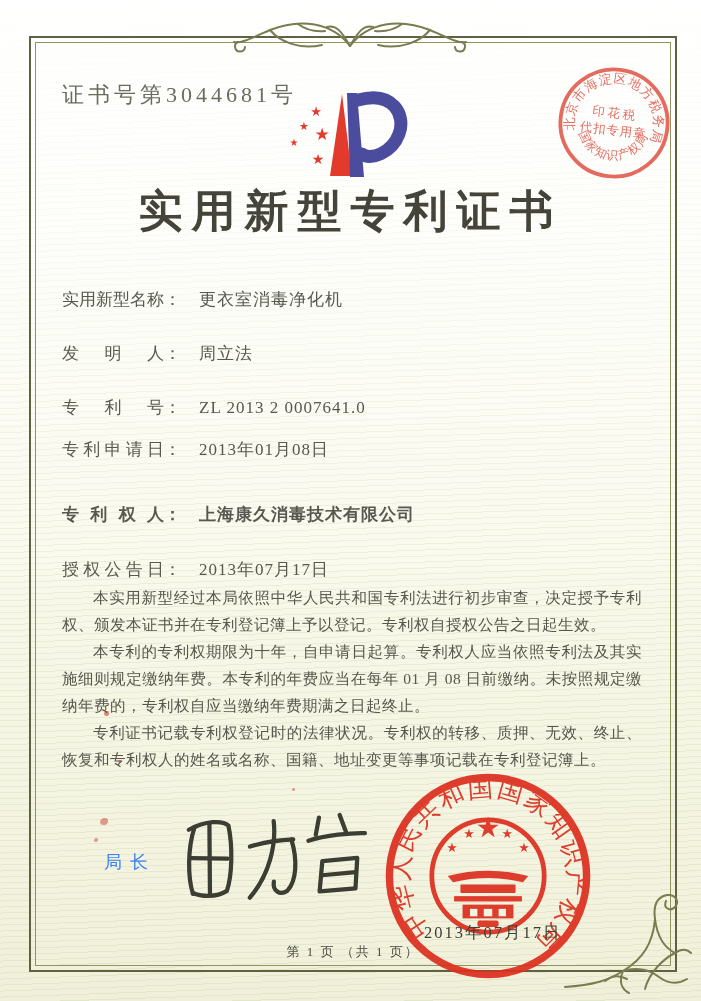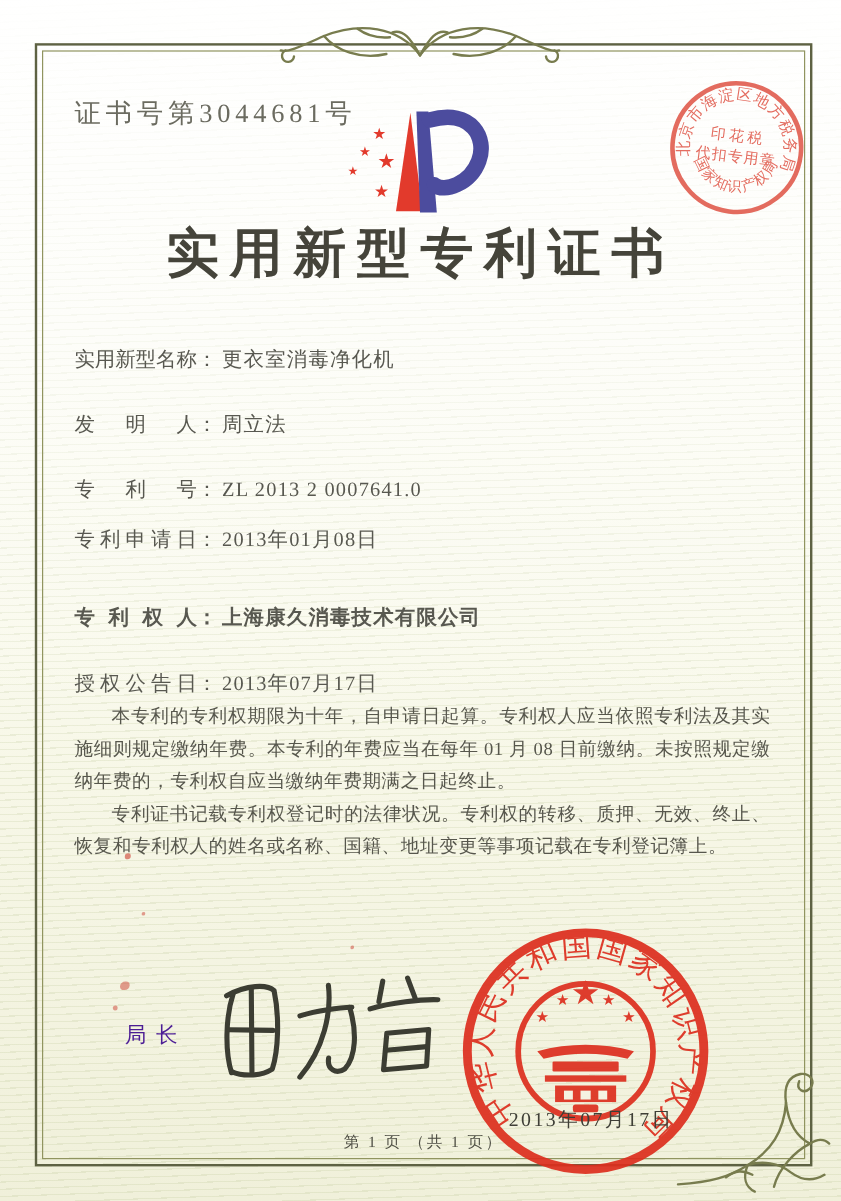--- a/index.html
+++ b/index.html
@@ -23,27 +23,27 @@
     position:absolute;left:62px;top:80px;font-size:22px;color:#6b6b60;letter-spacing:4px;text-align:center;
   }
   .logo{position:absolute;left:280px;top:90px;width:160px;height:100px;}
   .title{
     position:absolute;left:0;right:0;top:182px;text-align:center;
     font-size:44px;font-weight:600;color:#45443a;letter-spacing:9px;
   }
   .field-row{position:absolute;left:62px;font-size:17px;color:#585850;white-space:nowrap;}
   .field-label{display:inline-block;width:102px;text-align:justify;text-align-last:justify;vertical-align:top;}
   .field-colon{display:inline-block;margin-right:4px;}
-  .field-value{letter-spacing:1px;}
+  .field-value{letter-spacing:1px;margin-left:14px;}
   .paragraphs{position:absolute;left:62px;top:585px;width:580px;}
   .paragraphs p{
     margin:0;font-size:15.5px;line-height:1.74;color:#57574d;
     text-indent:2em;text-align:justify;letter-spacing:.5px;
   }
-  .sig-label{position:absolute;left:104px;top:850px;font-size:18px;color:#4c1d95;letter-spacing:8px;}
+  .sig-label{position:absolute;left:104px;top:850px;font-size:18px;color:#3b82f6;letter-spacing:8px;}
   .sig-script{position:absolute;left:162px;top:806px;width:224px;height:104px;transform:rotate(-2deg);}
   .sr-only{position:absolute;width:1px;height:1px;overflow:hidden;clip:rect(0 0 0 0);white-space:nowrap;}
   .seal-authority{position:absolute;left:382px;top:770px;width:212px;height:212px;opacity:.92;}
   .issue-date{
     position:absolute;left:424px;top:922px;font-size:16.5px;color:#3f3f37;
     letter-spacing:2px;z-index:6;white-space:nowrap;
   }
   .footer{position:absolute;left:29px;right:24px;top:943px;text-align:center;
     font-size:13px;color:#4d4d43;letter-spacing:2px;}
   .seal-tax{position:absolute;left:547px;top:56px;width:134px;height:134px;opacity:.88;transform:rotate(7deg);z-index:5;}
@@ -125,20 +125,21 @@
   <span class="field-label">专利申请日</span><span class="field-colon">：</span><span class="field-value">2013年01月08日</span>
 </div>
 <div class="field-row" style="top:503px;font-weight:bold;">
   <span class="field-label">专利权人</span><span class="field-colon">：</span><span class="field-value">上海康久消毒技术有限公司</span>
 </div>
 <div class="field-row" style="top:558px;">
   <span class="field-label">授权公告日</span><span class="field-colon">：</span><span class="field-value">2013年07月17日</span>
 </div>
 
 <div class="paragraphs">
+  <p>本实用新型经过本局依照中华人民共和国专利法进行初步审查，决定授予专利权、颁发本证书并在专利登记簿上予以登记。专利权自授权公告之日起生效。</p>
   <p>本专利的专利权期限为十年，自申请日起算。专利权人应当依照专利法及其实施细则规定缴纳年费。本专利的年费应当在每年 01 月 08 日前缴纳。未按照规定缴纳年费的，专利权自应当缴纳年费期满之日起终止。</p>
   <p>专利证书记载专利权登记时的法律状况。专利权的转移、质押、无效、终止、恢复和专利权人的姓名或名称、国籍、地址变更等事项记载在专利登记簿上。</p>
 </div>
 
 <div class="speck sp1"></div>
 <div class="speck sp2"></div>
 <div class="speck sp3"></div>
 <div class="speck sp4"></div>
 <div class="speck sp5"></div>
 

